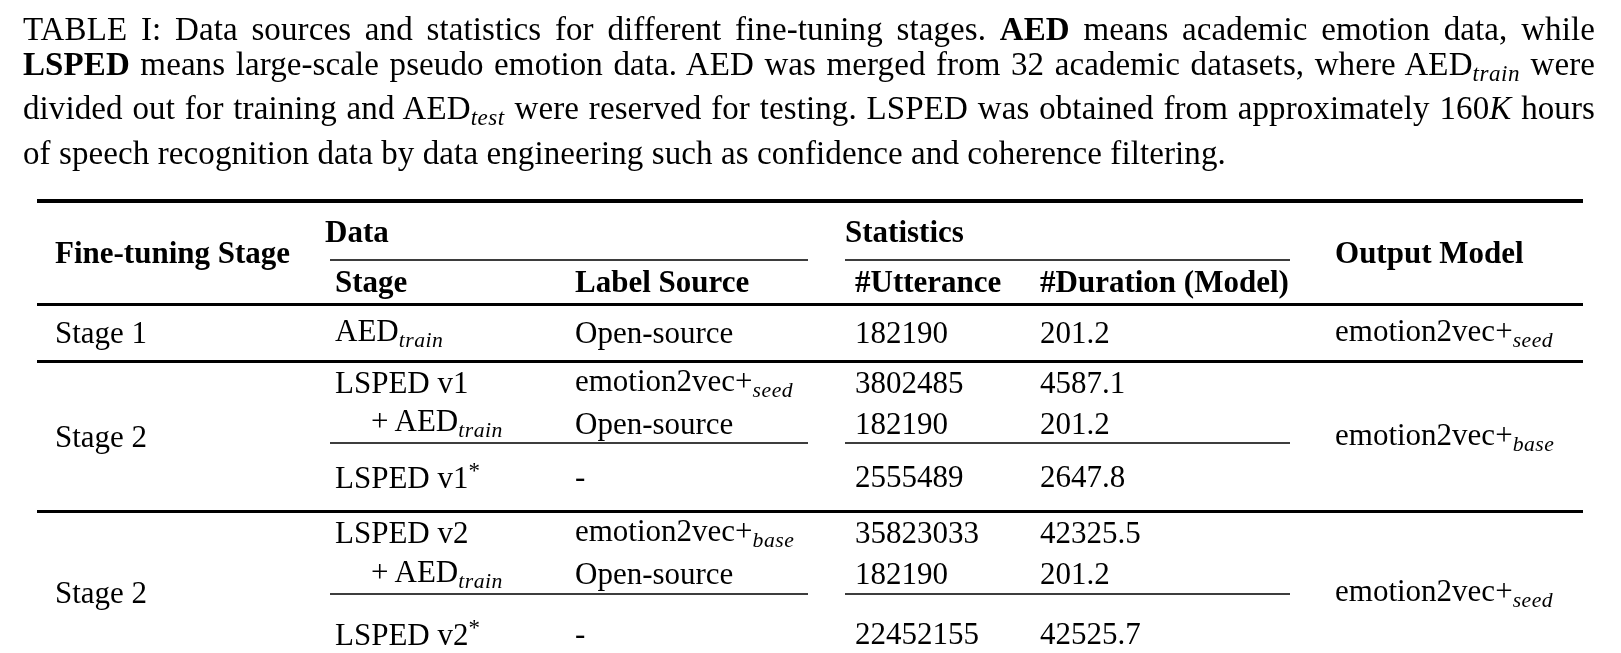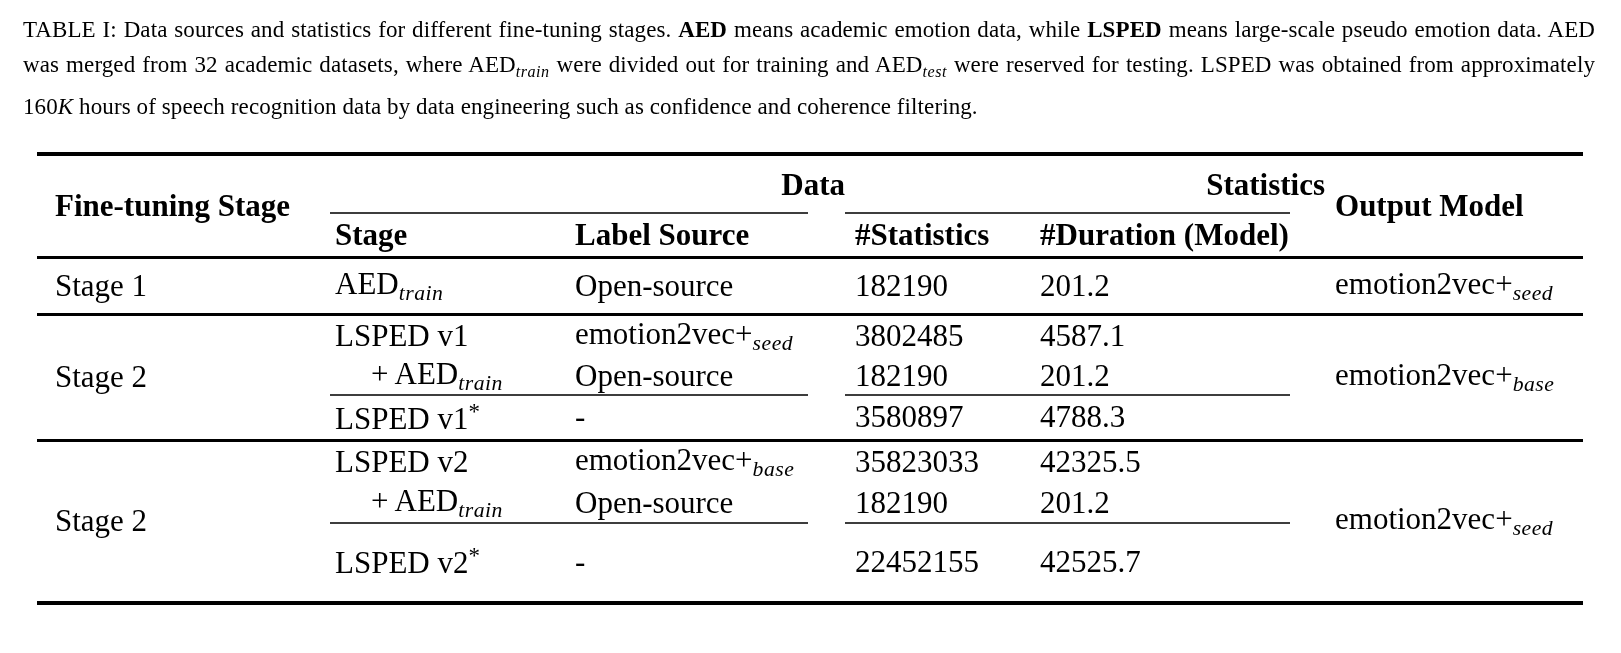--- a/index.html
+++ b/index.html
@@ -4,21 +4,21 @@
 <style>
   html, body { margin: 0; padding: 0; background: #ffffff; }
   body {
     width: 1621px; height: 653px; overflow: hidden;
     font-family: "Liberation Serif", serif;
     color: #000;
   }
   .caption {
     margin: 12px 24px 0 23px;
     width: 1572px;
-    font-size: 23px;
+    font-size: 33px;
     line-height: 35px;
     text-align: justify;
     letter-spacing: 0.1px;
   }
   .bold { font-weight: bold; }
   .ital { font-style: italic; }
   .msub {
     font-style: italic;
     font-size: 0.70em;
     vertical-align: -0.28em;
@@ -40,27 +40,27 @@
   th, td {
     padding: 0 0 0 10px;
     text-align: left;
     font-weight: normal;
     vertical-align: middle;
     white-space: nowrap;
     overflow: visible;
   }
   th { font-weight: bold; }
   .col1 { padding-left: 18px; }
-  th.group { text-align: right; padding: 0; }
+  th.group { text-align: left; padding: 0; }
   tr.h1 { height: 60px; }
   tr.h2 { height: 44px; }
   tr.r-stage1 { height: 57px; margin-top: 16px; }
   tr.r-sub1 { height: 36px; }
   tr.r-sub2 { height: 39px; }
-  tr.r-sub3 { height: 44px; }
+  tr.r-sub3 { height: 68px; }
   tr.r-sub3b { height: 79px; }
   
   tr.rule > th, tr.rule > td, .rule-b { border-bottom: 3px solid #000; }
   
   .cmid { background-image: linear-gradient(#3d3d3d, #3d3d3d); background-repeat: no-repeat; }
   .cm-data-group  { background-position: 5px bottom;  background-size: calc(100% - 42px) 2px; }
   .cm-stats-group { background-position: left bottom; background-size: calc(100% - 35px) 2px; }
   .cm-name { background-position: right bottom; background-size: calc(100% - 5px) 2px; }
   .cm-label { background-position: left bottom; background-size: calc(100% - 37px) 2px; }
   .cm-utt { background-position: left bottom; background-size: 100% 2px; }
@@ -86,21 +86,21 @@
   <tbody>
       <tr class="h1">
     <th class="col1 rule-b" rowspan="2">Fine-tuning Stage</th>
     <th class="group cmid cm-data-group" colspan="2">Data</th>
     <th class="group cmid cm-stats-group" colspan="2">Statistics</th>
     <th class="rule-b" rowspan="2">Output Model</th>
   </tr>
   <tr class="h2 rule">
     <th>Stage</th>
     <th>Label Source</th>
-    <th>#Statistics</th>
+    <th>#Utterance</th>
     <th>#Duration (Model)</th>
   </tr>
 
   <tr class="r-stage1 rule">
     <td class="col1"><span>Stage 1</span></td>
     <td><span>AED</span><span class="msub">train</span></td>
     <td><span>Open-source</span></td>
     <td><span>182190</span></td>
     <td><span>201.2</span></td>
     <td><span>emotion2vec+</span><span class="msub">seed</span></td>
@@ -116,22 +116,22 @@
   </tr>
   <tr class="r-sub2">
     <td class="indent cmid cm-name"><span>+ AED</span><span class="msub">train</span></td>
     <td class="cmid cm-label"><span>Open-source</span></td>
     <td class="cmid cm-utt"><span>182190</span></td>
     <td class="cmid cm-dur"><span>201.2</span></td>
   </tr>
   <tr class="r-sub3 rule">
     <td><span>LSPED v1</span><span class="msup">*</span></td>
     <td><span>-</span></td>
-    <td><span>3580897</span></td>
-    <td><span>4788.3</span></td>
+    <td><span>2555489</span></td>
+    <td><span>2647.8</span></td>
   </tr>
 
   <tr class="r-sub1" style="height:38px">
     <td class="col1" rowspan="3"><span>Stage 2</span></td>
     <td><span>LSPED v2</span></td>
     <td><span>emotion2vec+</span><span class="msub">base</span></td>
     <td><span>35823033</span></td>
     <td><span>42325.5</span></td>
     <td rowspan="3"><span>emotion2vec+</span><span class="msub">seed</span></td>
   </tr>

